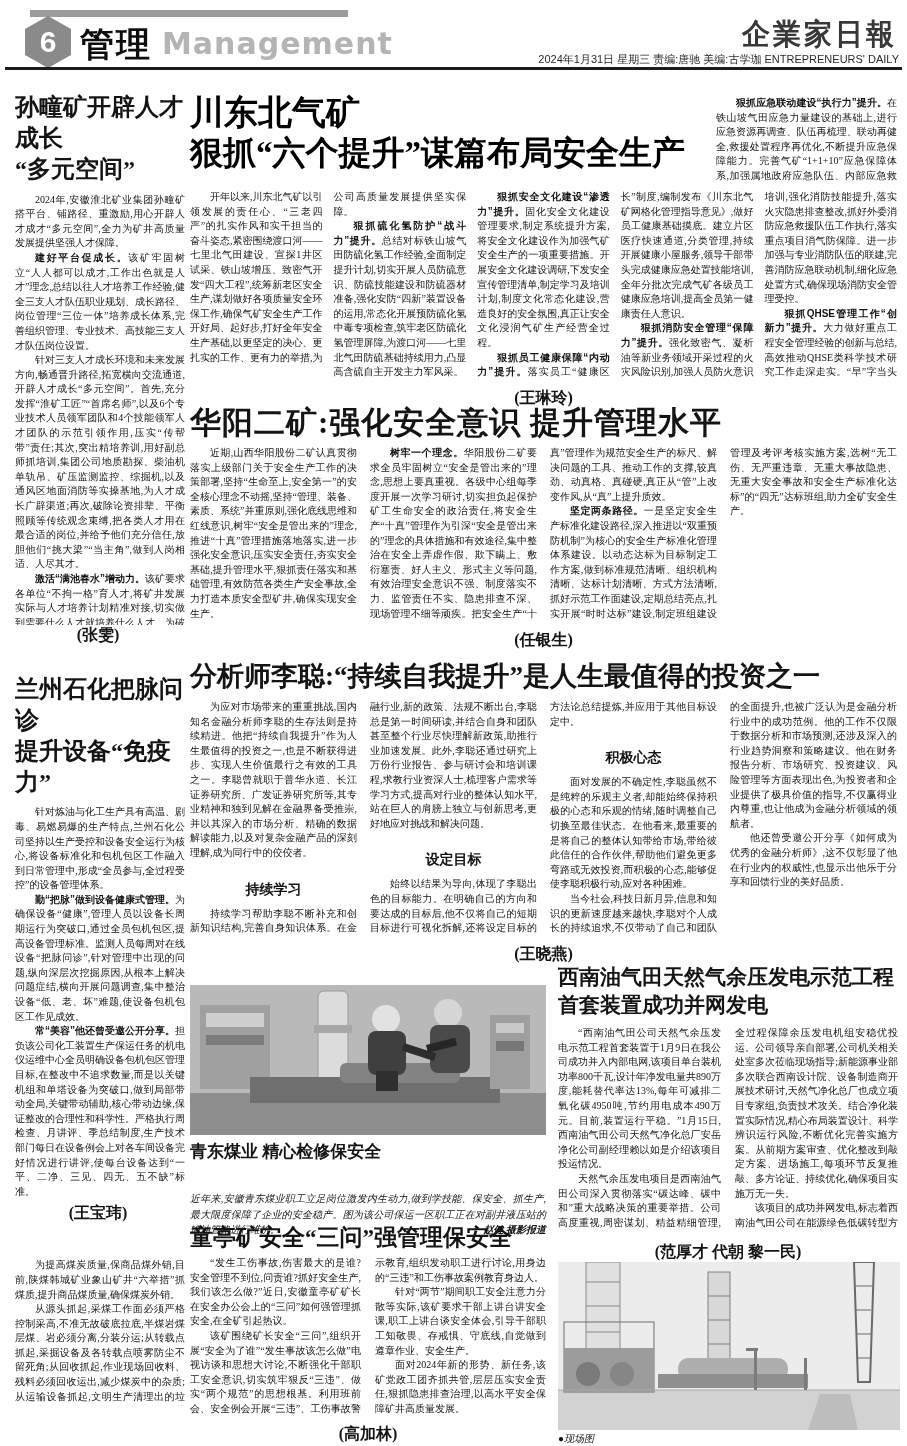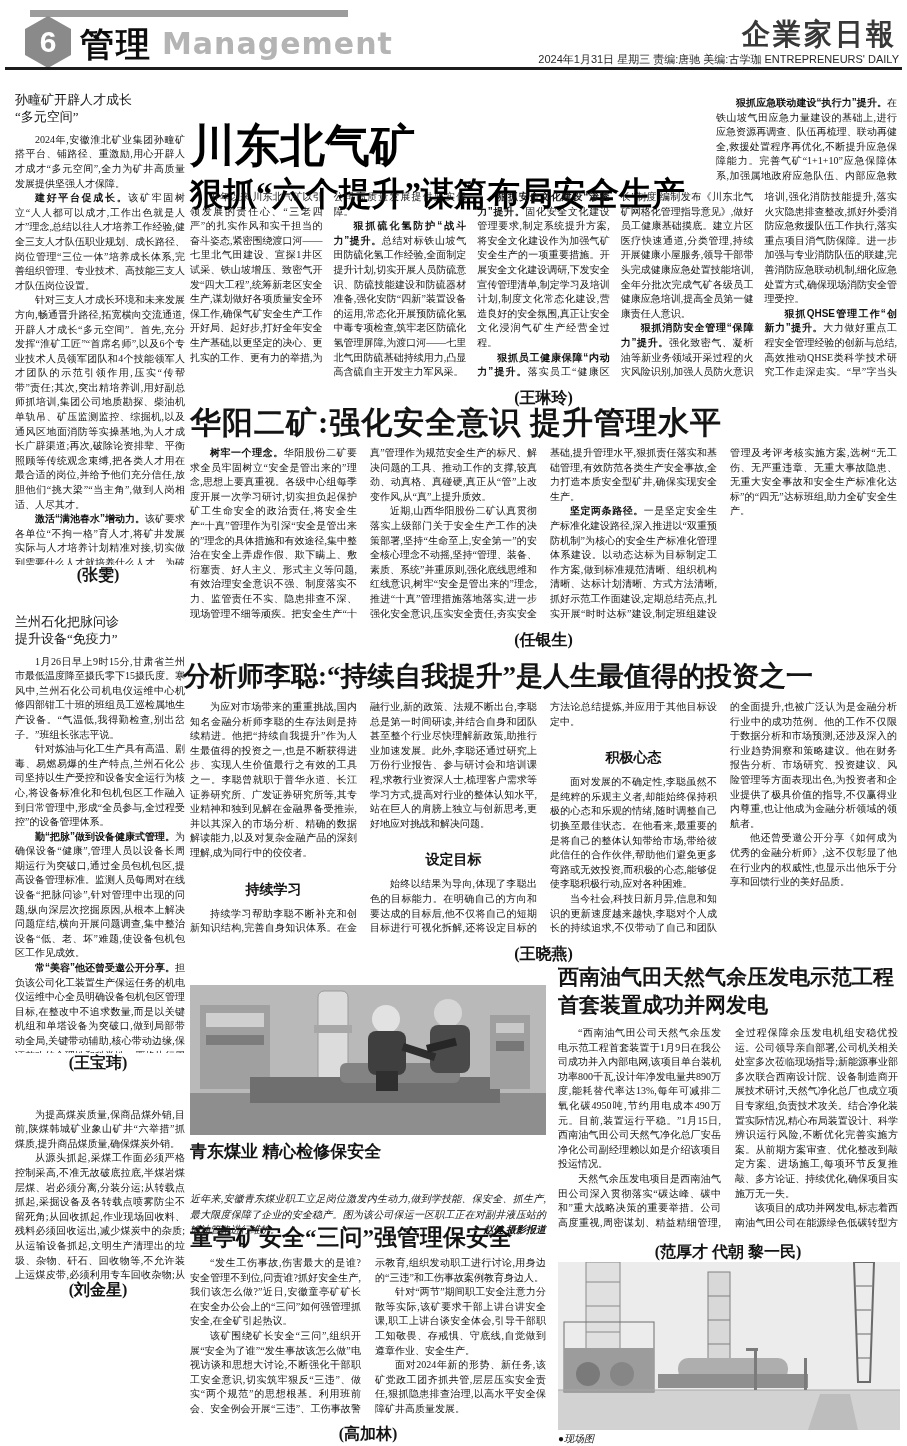--- a/index.html
+++ b/index.html
@@ -20,38 +20,38 @@
   .body{font-size:10px;line-height:1.46;text-align:justify;overflow:hidden;column-fill:auto;}
   .body p{margin:0;text-indent:2em;}
   .body p b{font-family:"Liberation Sans",sans-serif;font-weight:700;}
   .subhead{font:700 14px "Liberation Sans",sans-serif;text-align:center;margin:20px 0 8px 0;text-indent:0;}
   .byline{text-align:center;font-size:16px;font-weight:700;padding-right:4px;}
   .cols2{column-count:2;column-gap:14px;}
   .cols4{column-count:4;column-gap:13px;}
   .cols5{column-count:5;column-gap:11px;}
   
   .leftcol{position:absolute;left:15px;top:86px;width:170px;height:1320px;overflow:hidden;}
-  .ltitle{font-weight:400;font-size:13px;line-height:1.3;margin:0 0 7px 0;}
+  .ltitle{font-weight:700;font-size:24px;line-height:1.3;margin:0 0 7px 0;}
   .lart1{margin-top:6px;}
   .lart2{margin-top:28px;}
   .lart3{margin-top:34px;}
   .lbody{height:432px;}
   .lbody2{height:398px;}
   .lbody3{height:172px;}
   
   .hl-big{position:absolute;left:190px;top:92px;width:525px;font-weight:700;line-height:1.22;color:#000;}
-  .hl-big .l1{font-size:45px;margin-top:27px;}
+  .hl-big .l1{font-size:34px;}
   .hl-big .l2{font-size:33px;}
   .a-sidebar{position:absolute;left:716px;top:96px;width:181px;height:86px;}
   .a-body{position:absolute;left:190px;top:190px;width:707px;height:196px;}
   .a-byline{position:absolute;left:190px;top:388px;width:707px;}
   .b-headline{position:absolute;left:190px;top:402px;width:707px;font:700 31px "Liberation Serif",serif;letter-spacing:1px;}
   .b-body{position:absolute;left:190px;top:446px;width:707px;height:184px;}
   .b-byline{position:absolute;left:190px;top:630px;width:707px;}
-  .c-headline{position:absolute;left:183px;top:658px;width:707px;font:700 27px "Liberation Serif",serif;}
+  .c-headline{position:absolute;left:190px;top:658px;width:707px;font:700 27px "Liberation Serif",serif;}
   .c-body{position:absolute;left:190px;top:700px;width:707px;height:244px;}
   .c-byline{position:absolute;left:190px;top:944px;width:707px;}
   
   .photo1{position:absolute;left:190px;top:985px;width:356px;height:150px;}
   .cap-title{position:absolute;left:190px;top:1140px;width:356px;font:700 17px "Liberation Serif",serif;}
   .cap-text{position:absolute;left:190px;top:1163px;width:356px;font-style:italic;font-size:10px;line-height:1.55;text-align:justify;margin-top:28px;}
   .cap-text .credit{font-weight:700;float:right;font-style:italic;}
   .d-headline{position:absolute;left:190px;top:1222px;width:356px;font:700 23px "Liberation Serif",serif;}
   .d-body{position:absolute;left:190px;top:1256px;width:356px;height:166px;}
   .d-byline{position:absolute;left:190px;top:1424px;width:356px;}
@@ -91,21 +91,20 @@
           <p><b>激活“满池春水”增动力。</b>该矿要求各单位“不拘一格”育人才,将矿井发展实际与人才培养计划精准对接,切实做到需要什么人才就培养什么人才。为破解工学矛盾,激活人才成长“满池春水”,该矿引入市场化、突出正激励导向,把培训作为产品经营,充分调动三支人才喜培乐训的积极性,让培训市场既有“价”又有“市”。矿层面,紧紧抓住党政正职在培训工作中的“关键作用”,对区长、党支部书记、培训网员等“关键人”加大正激励考核力度。科区层面,鼓励他们自主制定培训市场化激励办法,做到有训必得、优训多得。在单轨吊司机等技能人才培训方面,该矿还创新推出“准入制”“积分制”管理模式,激励他们快速成长成才。</p>
         </div>
       <div class="byline">(张雯)</div>
     </div>
     <div class="lart2">
       <div class="ltitle">
         <div>兰州石化把脉问诊</div>
         <div>提升设备“免疫力”</div>
       </div>
       <div class="body lbody2">
-          <p>1月26日早上9时15分,甘肃省兰州市最低温度降至摄氏零下15摄氏度。寒风中,兰州石化公司机电仪运维中心机修四部钳工十班的班组员工巡检属地生产设备。“气温低,我得勤检查,别出岔子。”班组长张志平说。</p>
           <p>针对炼油与化工生产具有高温、剧毒、易燃易爆的生产特点,兰州石化公司坚持以生产受控和设备安全运行为核心,将设备标准化和包机包区工作融入到日常管理中,形成“全员参与,全过程受控”的设备管理体系。</p>
           <p><b>勤“把脉”做到设备健康式管理。</b>为确保设备“健康”,管理人员以设备长周期运行为突破口,通过全员包机包区,提高设备管理标准。监测人员每周对在线设备“把脉问诊”,针对管理中出现的问题,纵向深层次挖掘原因,从根本上解决问题症结,横向开展问题调查,集中整治设备“低、老、坏”难题,使设备包机包区工作见成效。</p>
           <p><b>常“美容”他还曾受邀公开分享。</b>担负该公司化工装置生产保运任务的机电仪运维中心全员明确设备包机包区管理目标,在整改中不追求数量,而是以关键机组和单塔设备为突破口,做到局部带动全局,关键带动辅助,核心带动边缘,保证整改的合理性和科学性。严格执行周检查、月讲评、季总结制度,生产技术部门每日在设备例会上对各车间设备完好情况进行讲评,使每台设备达到“一平、二净、三见、四无、五不缺”标准。</p>
         </div>
       <div class="byline">(王宝玮)</div>
     </div>
     <div class="lart3">
       <div class="body lbody3">
           <p>为提高煤炭质量,保商品煤外销,目前,陕煤韩城矿业象山矿井“六举措”抓煤质,提升商品煤质量,确保煤炭外销。</p>
           <p>从源头抓起,采煤工作面必须严格控制采高,不准无故破底拉底,半煤岩煤层煤、岩必须分离,分装分运;从转载点抓起,采掘设备及各转载点喷雾防尘不留死角;从回收抓起,作业现场回收料、残料必须回收运出,减少煤炭中的杂质;从运输设备抓起,文明生产清理出的垃圾、杂物、矸石、回收物等,不允许装上运煤皮带,必须利用专车回收杂物;从筛选工艺抓起,煤炭进入地面筛选系统时,严格控制煤岩混搭进入煤仓,提高商品煤质量;从煤质抓起,质检员严格监督检测煤炭质量,并对煤炭化验环节不间断抽查,确保商品质量达标。</p>
@@ -126,22 +125,22 @@
       <p><b>狠抓硫化氢防护“战斗力”提升。</b>总结对标铁山坡气田防硫化氢工作经验,全面制定提升计划,切实开展人员防硫意识、防硫技能建设和防硫器材准备,强化安防“四新”装置设备的运用,常态化开展预防硫化氢中毒专项检查,筑牢老区防硫化氢管理屏障,为渡口河——七里北气田防硫基础持续用力,凸显高含硫自主开发主力军风采。</p>
       <p><b>狠抓安全文化建设“渗透力”提升。</b>固化安全文化建设管理要求,制定系统提升方案,将安全文化建设作为加强气矿安全生产的一项重要措施。开展安全文化建设调研,下发安全宣传管理清单,制定学习及培训计划,制度文化常态化建设,营造良好的安全氛围,真正让安全文化浸润气矿生产经营全过程。</p>
       <p><b>狠抓员工健康保障“内动力”提升。</b>落实员工“健康区长”制度,编制发布《川东北气矿网格化管理指导意见》,做好员工健康基础摸底。建立片区医疗快速通道,分类管理,持续开展健康小屋服务,领导干部带头完成健康应急处置技能培训,全年分批次完成气矿各级员工健康应急培训,提高全员第一健康责任人意识。</p>
       <p><b>狠抓消防安全管理“保障力”提升。</b>强化致密气、凝析油等新业务领域开采过程的火灾风险识别,加强人员防火意识培训,强化消防技能提升,落实火灾隐患排查整改,抓好外委消防应急救援队伍工作执行,落实重点项目消气防保障。进一步加强与专业消防队伍的联建,完善消防应急联动机制,细化应急处置方式,确保现场消防安全管理受控。</p>
       <p><b>狠抓QHSE管理工作“创新力”提升。</b>大力做好重点工程安全管理经验的创新与总结,高效推动QHSE类科学技术研究工作走深走实。“早”字当头提前谋划各项工作,健全完善安全生产责任体系,推进安全标准化建设,持续强化双重预防机制,主动参与“四大工程”,紧盯问题,强化管理,优化制度,细化责任,利用科技兴安的目光创新解决安全生产难题,提升安全管理效能。</p>
     </div>
   <div class="a-byline byline">(王琳玲)</div>
 
   <div class="b-headline">华阳二矿:强化安全意识  提升管理水平</div>
   <div class="b-body body cols4">
+      <p>近期,山西华阳股份二矿认真贯彻落实上级部门关于安全生产工作的决策部署,坚持“生命至上,安全第一”的安全核心理念不动摇,坚持“管理、装备、素质、系统”并重原则,强化底线思维和红线意识,树牢“安全是管出来的”理念,推进“十真”管理措施落地落实,进一步强化安全意识,压实安全责任,夯实安全基础,提升管理水平,狠抓责任落实和基础管理,有效防范各类生产安全事故,全力打造本质安全型矿井,确保实现安全生产。</p>
       <p><b>树牢一个理念。</b>华阳股份二矿要求全员牢固树立“安全是管出来的”理念,思想上要真重视。各级中心组每季度开展一次学习研讨,切实担负起保护矿工生命安全的政治责任,将安全生产“十真”管理作为引深“安全是管出来的”理念的具体措施和有效途径,集中整治在安全上弄虚作假、欺下瞒上、敷衍塞责、好人主义、形式主义等问题,有效治理安全意识不强、制度落实不力、监管责任不实、隐患排查不深、现场管理不细等顽疾。把安全生产“十真”管理作为规范安全生产的标尺、解决问题的工具、推动工作的支撑,较真劲、动真格、真碰硬,真正从“管”上改变作风,从“真”上提升质效。</p>
-      <p>近期,山西华阳股份二矿认真贯彻落实上级部门关于安全生产工作的决策部署,坚持“生命至上,安全第一”的安全核心理念不动摇,坚持“管理、装备、素质、系统”并重原则,强化底线思维和红线意识,树牢“安全是管出来的”理念,推进“十真”管理措施落地落实,进一步强化安全意识,压实安全责任,夯实安全基础,提升管理水平,狠抓责任落实和基础管理,有效防范各类生产安全事故,全力打造本质安全型矿井,确保实现安全生产。</p>
       <p><b>坚定两条路径。</b>一是坚定安全生产标准化建设路径,深入推进以“双重预防机制”为核心的安全生产标准化管理体系建设。以动态达标为目标制定工作方案,做到标准规范清晰、组织机构清晰、达标计划清晰、方式方法清晰,抓好示范工作面建设,定期总结亮点,扎实开展“时时达标”建设,制定班组建设管理及考评考核实施方案,选树“无工伤、无严重违章、无重大事故隐患、无重大安全事故和安全生产标准化达标”的“四无”达标班组,助力全矿安全生产。</p>
     </div>
   <div class="b-byline byline">(任银生)</div>
 
   <div class="c-headline">分析师李聪:“持续自我提升”是人生最值得的投资之一</div>
   <div class="c-body body cols4">
       <p>为应对市场带来的重重挑战,国内知名金融分析师李聪的生存法则是持续精进。他把“持续自我提升”作为人生最值得的投资之一,也是不断获得进步、实现人生价值最行之有效的工具之一。李聪曾就职于普华永道、长江证券研究所、广发证券研究所等,其专业精神和独到见解在金融界备受推崇,并以其深入的市场分析、精确的数据解读能力,以及对复杂金融产品的深刻理解,成为同行中的佼佼者。</p>
       <div class="subhead">持续学习</div>
       <p>持续学习帮助李聪不断补充和创新知识结构,完善自身知识体系。在金融行业,新的政策、法规不断出台,李聪总是第一时间研读,并结合自身和团队甚至整个行业尽快理解新政策,助推行业加速发展。此外,李聪还通过研究上万份行业报告、参与研讨会和培训课程,求教行业资深人士,梳理客户需求等学习方式,提高对行业的整体认知水平,站在巨人的肩膀上独立与创新思考,更好地应对挑战和解决问题。</p>
       <div class="subhead">设定目标</div>

